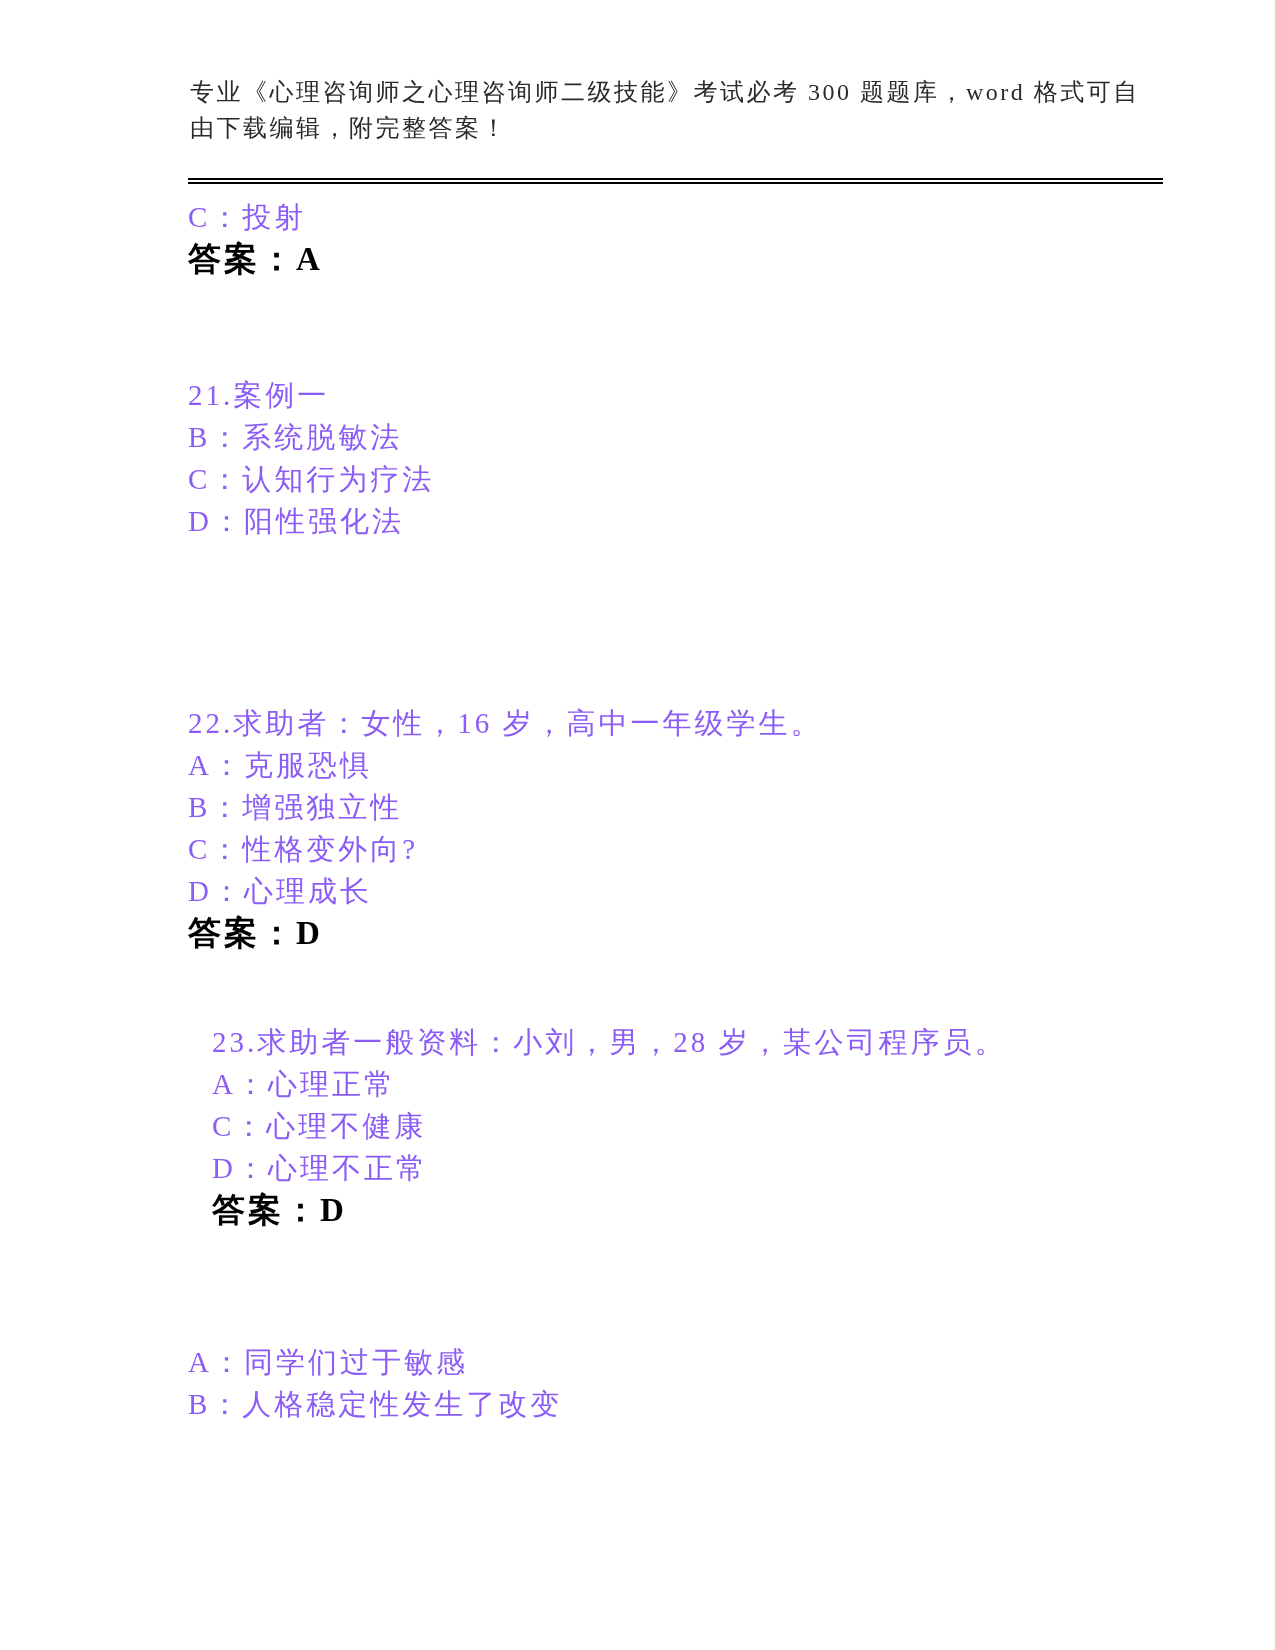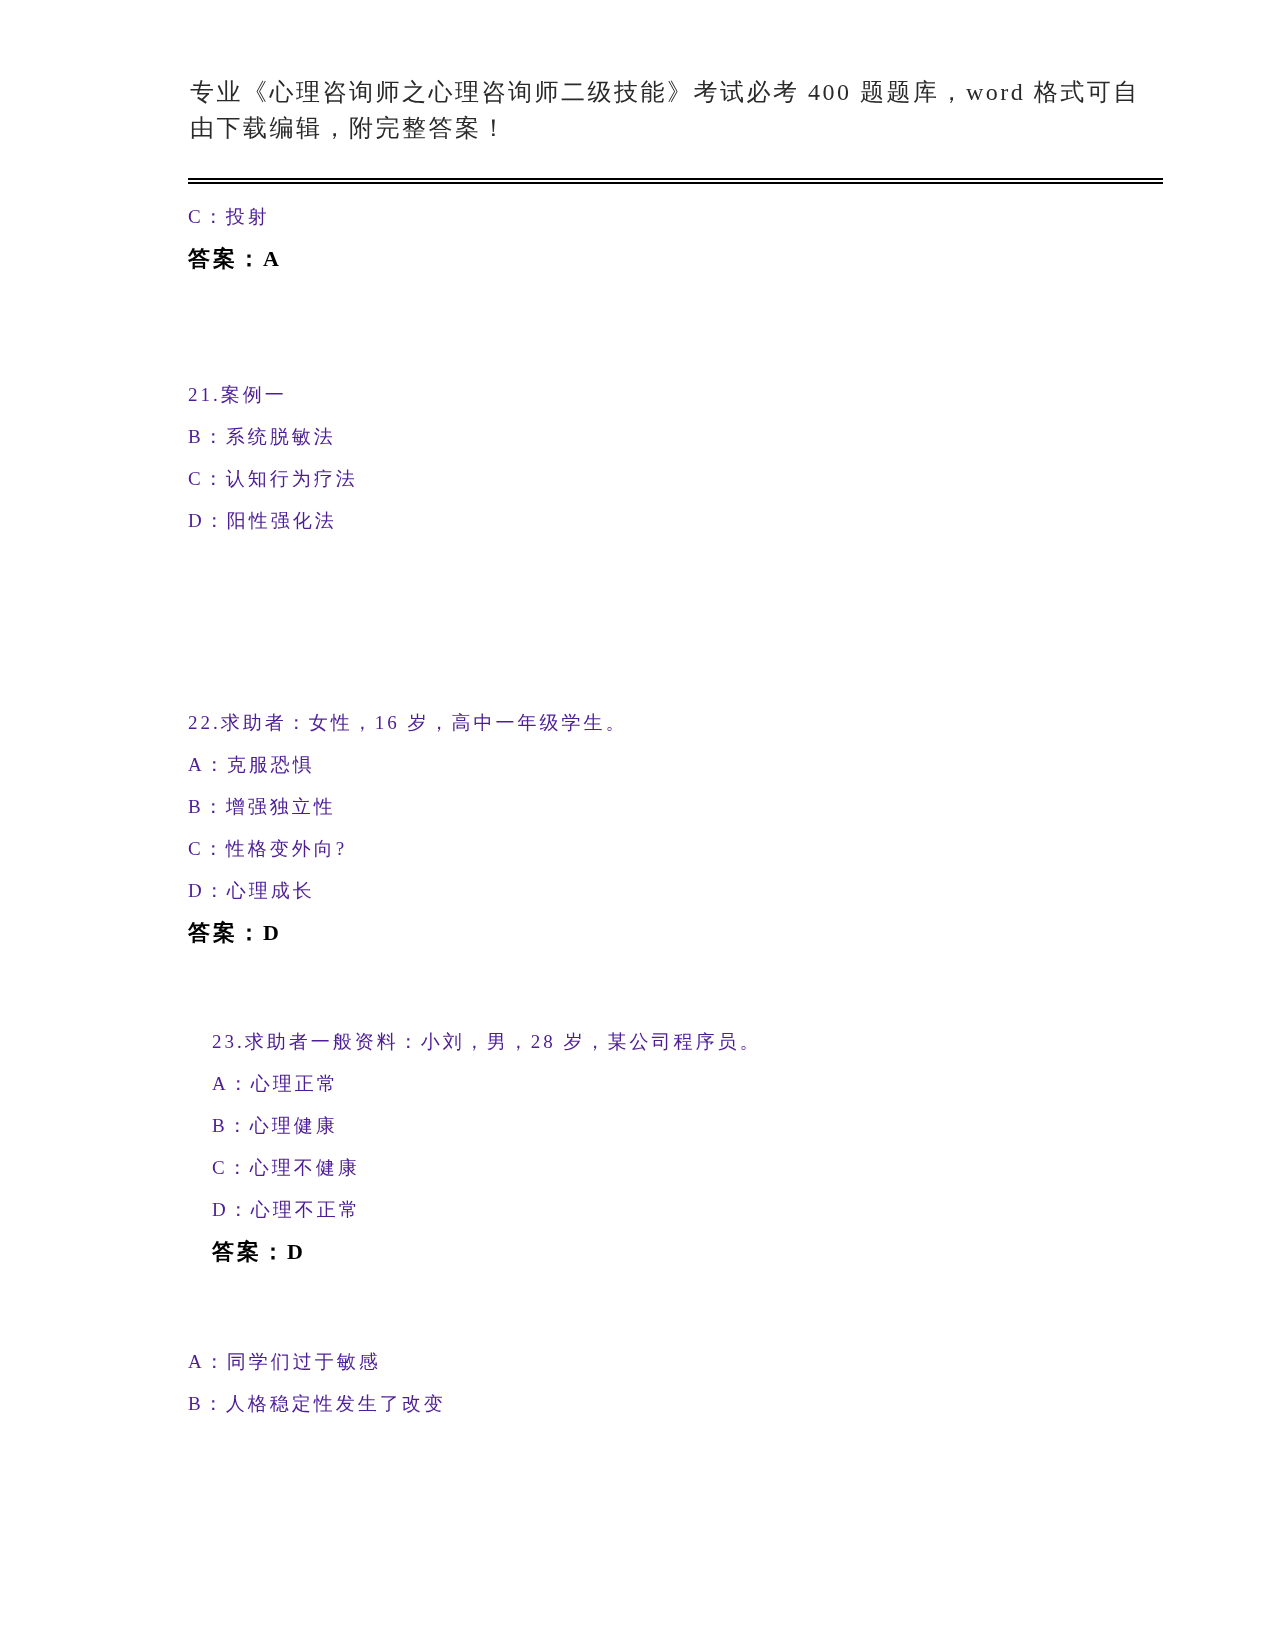--- a/index.html
+++ b/index.html
@@ -36,46 +36,46 @@
     box-sizing: border-box;
     border-top: 2px solid #000000;
     border-bottom: 2px solid #000000;
   }
   .qblock {
     position: absolute;
     left: 188px;
     width: 1000px;
   }
   .line {
-    font-size: 19px;
+    font-size: 29px;
     line-height: 42px;
     letter-spacing: 3px;
     white-space: nowrap;
-    color: #4c1d95;
+    color: #8b5cf6;
   }
   .answer {
-    font-size: 22px;
+    font-size: 33px;
     line-height: 42px;
     letter-spacing: 3px;
     font-weight: bold;
     white-space: nowrap;
     color: #000000;
   }
   .b0  { top: 196px; }
   .b21 { top: 374px; }
   .b22 { top: 702px; }
   .b23 { top: 1021px; margin-left: 24px; }
   .b24 { top: 1341px; }
 </style>
 </head>
 <body>
 
 <div class="page">
 
-  <div class="header-line l1">专业《心理咨询师之心理咨询师二级技能》考试必考 400 题题库，word 格式可自</div>
+  <div class="header-line l1">专业《心理咨询师之心理咨询师二级技能》考试必考 300 题题库，word 格式可自</div>
   <div class="header-line l2">由下载编辑，附完整答案！</div>
 
   <div class="double-rule"></div>
 
   <section class="qblock b0">
     <div class="line">C：投射</div>
     <div class="answer">答案：A</div>
   </section>
 
   <section class="qblock b21">
@@ -90,21 +90,20 @@
     <div class="line">A：克服恐惧</div>
     <div class="line">B：增强独立性</div>
     <div class="line">C：性格变外向?</div>
     <div class="line">D：心理成长</div>
     <div class="answer">答案：D</div>
   </section>
 
   <section class="qblock b23">
     <div class="line">23.求助者一般资料：小刘，男，28 岁，某公司程序员。</div>
     <div class="line">A：心理正常</div>
-    <div class="line">B：心理健康</div>
     <div class="line">C：心理不健康</div>
     <div class="line">D：心理不正常</div>
     <div class="answer">答案：D</div>
   </section>
 
   <section class="qblock b24">
     <div class="line">A：同学们过于敏感</div>
     <div class="line">B：人格稳定性发生了改变</div>
   </section>
 

